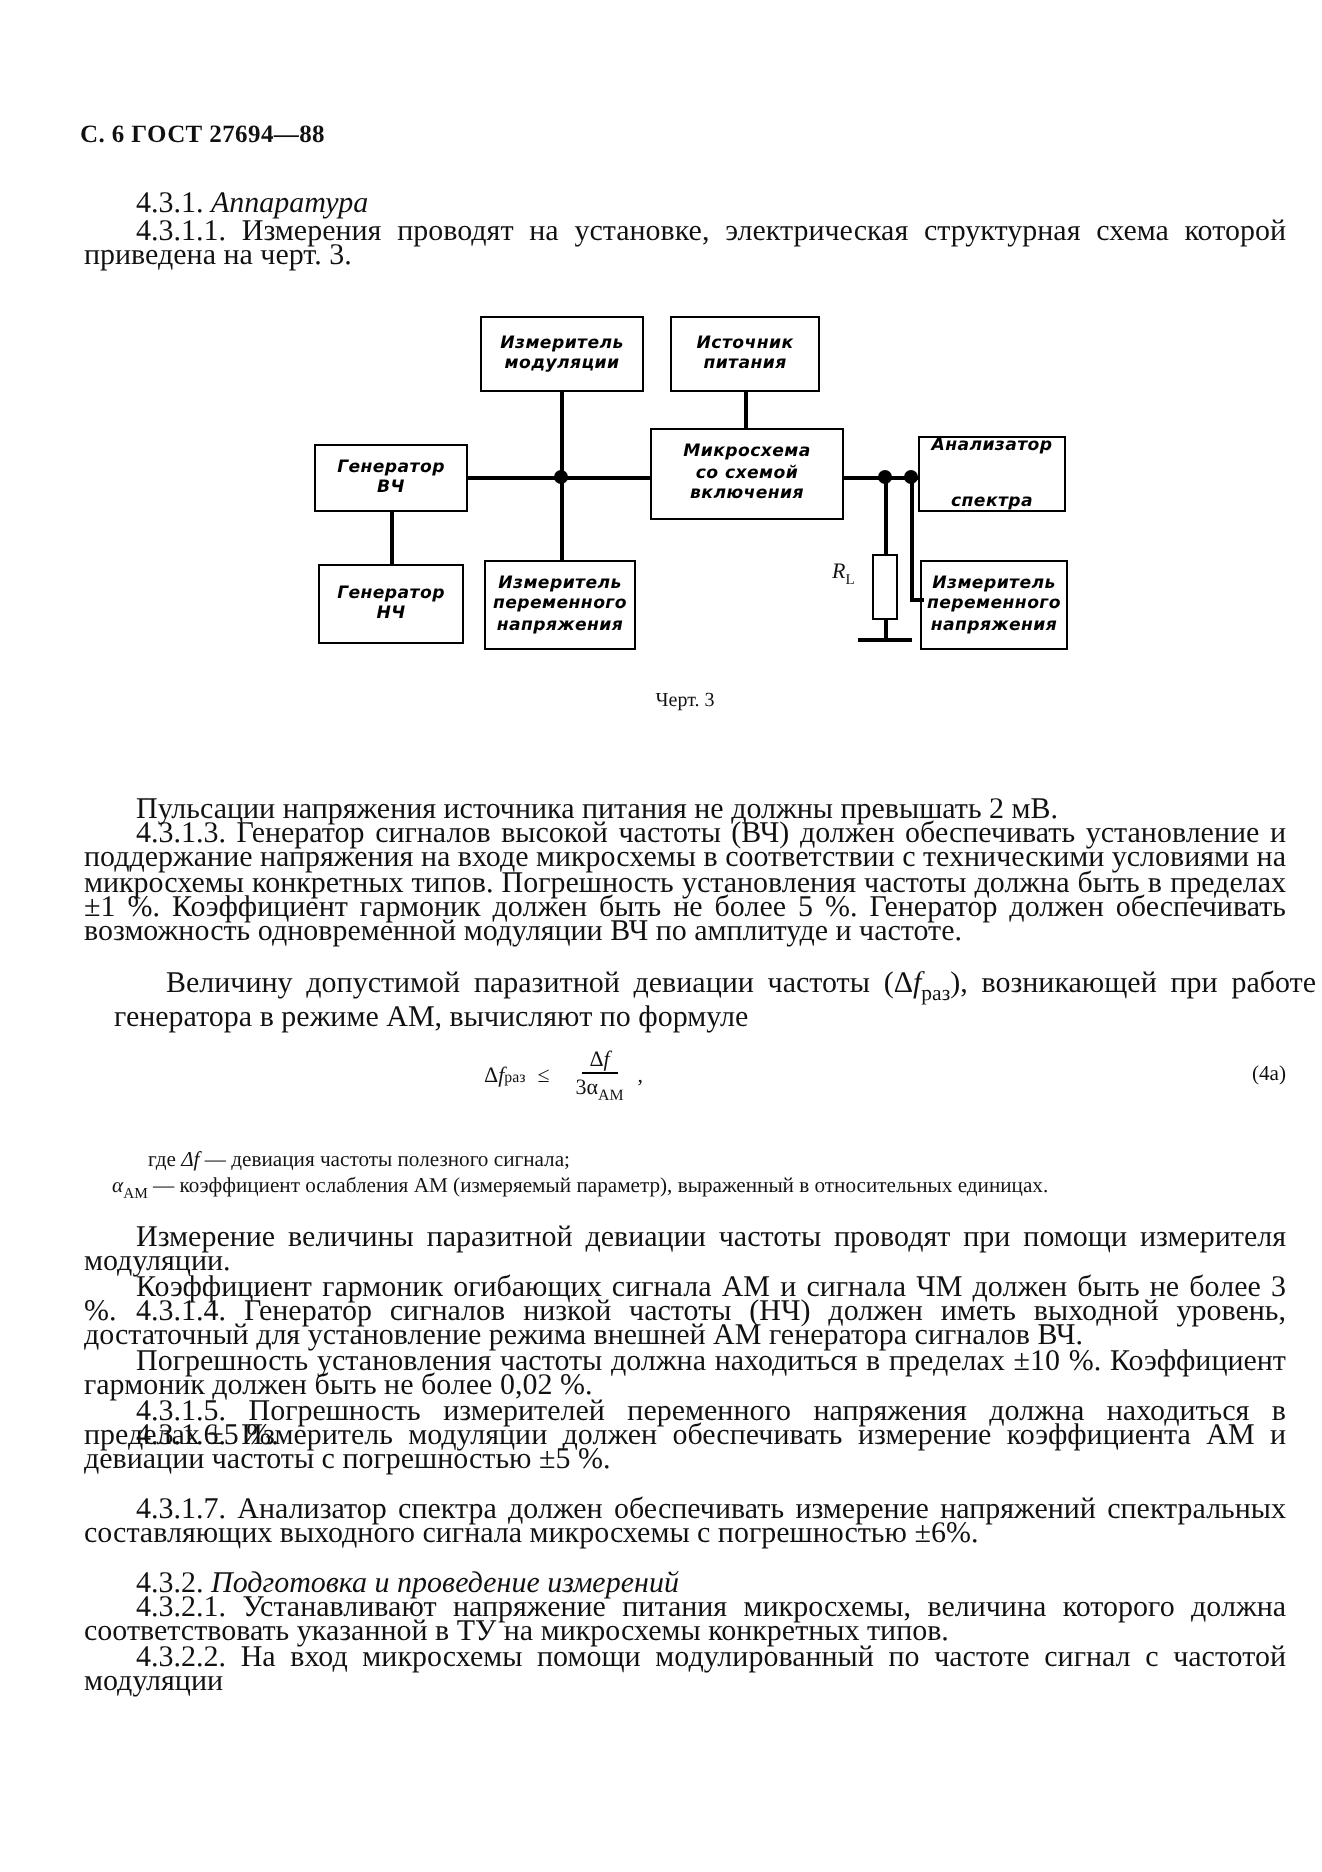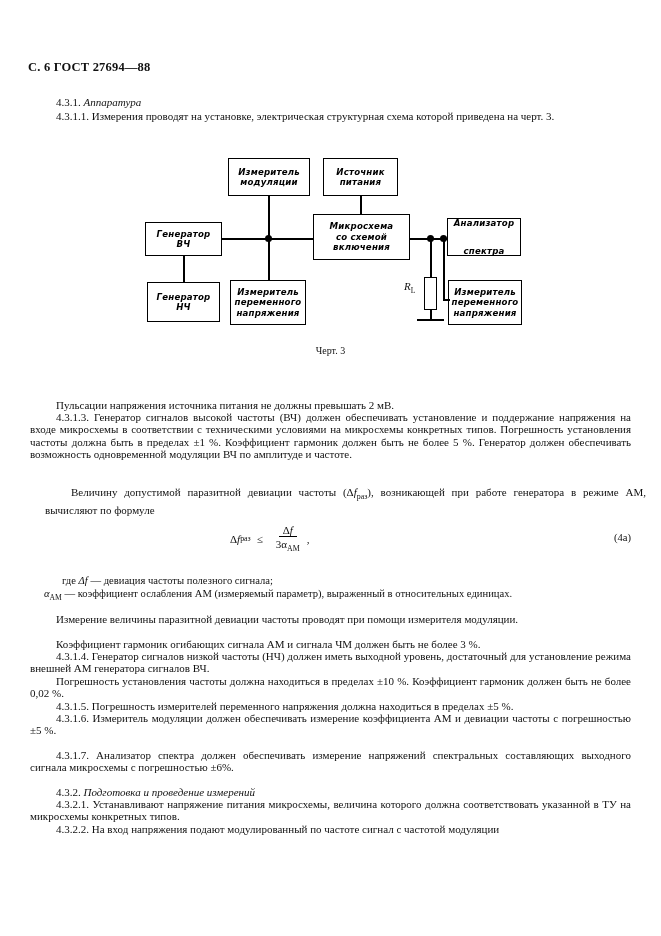--- a/index.html
+++ b/index.html
@@ -10,37 +10,37 @@
   body {
     width: 661px;
     height: 936px;
     position: relative;
     font-family: "Liberation Serif", "DejaVu Serif", serif;
     color: #111111;
     overflow: hidden;
   }
   .page {
     position: absolute;
-    left: 0; top: 0;
+    left: 12px; top: 0;
     width: 579px;
     height: 936px;
   }
   .page-header {
     position: absolute;
     left: 28px;
     top: 60px;
     font-size: 12.5px;
     font-weight: bold;
     letter-spacing: 0.2px;
   }
   .body-text {
     position: absolute;
     left: 30px;
     width: 601px;
-    font-size: 11px;
+    font-size: 15px;
     line-height: 12.35px;
     text-align: justify;
     text-justify: inter-word;
   }
   .indent {
     text-indent: 26px;
   }
   .ital {
     font-style: italic;
   }
@@ -295,15 +295,15 @@
   <div class="body-text indent" style="top:700px;">4.3.1.5. Погрешность измерителей переменного напряжения должна находиться в пределах ±5 %.</div>
   <div class="body-text indent" style="top:712px;">4.3.1.6. Измеритель модуляции должен обеспечивать измерение коэффициента АМ и девиации частоты с погрешностью ±5 %.</div>
   <div class="body-text indent" style="top:749px;">4.3.1.7. Анализатор спектра должен обеспечивать измерение напряжений спектральных составляющих выходного сигнала микросхемы с погрешностью ±6%.</div>
 
   <div class="body-text indent" style="top:786px;">
     <span>4.3.2.</span>
     <span class="ital">Подготовка и проведение измерений</span>
   </div>
 
   <div class="body-text indent" style="top:798px;">4.3.2.1. Устанавливают напряжение питания микросхемы, величина которого должна соответствовать указанной в ТУ на микросхемы конкретных типов.</div>
-  <div class="body-text indent" style="top:823px;">4.3.2.2. На вход напряжения подают модулированный по частоте сигнал с частотой модуляции</div>
+  <div class="body-text indent" style="top:823px;">4.3.2.2. На вход микросхемы помощи модулированный по частоте сигнал с частотой модуляции</div>
 
 </div>
 
 </body></html>

